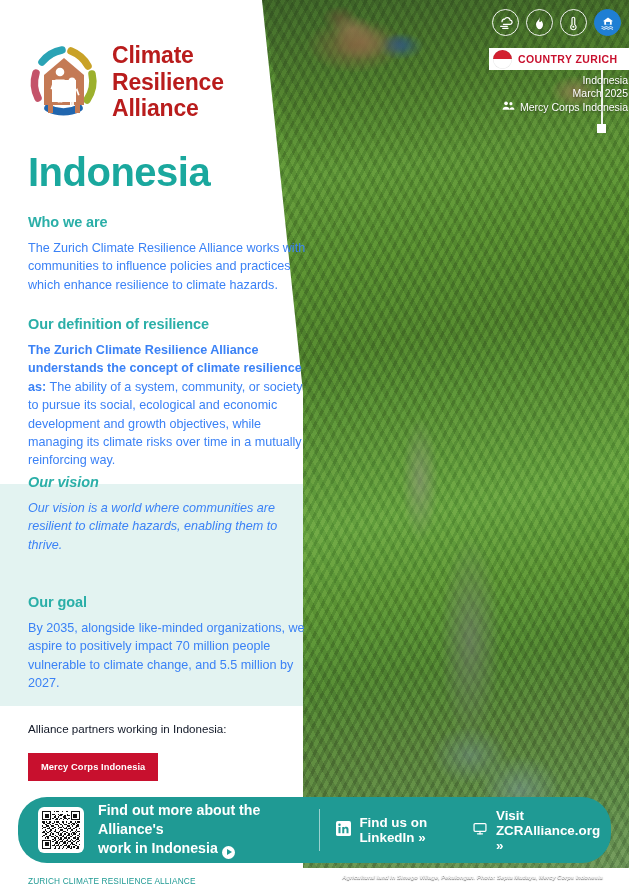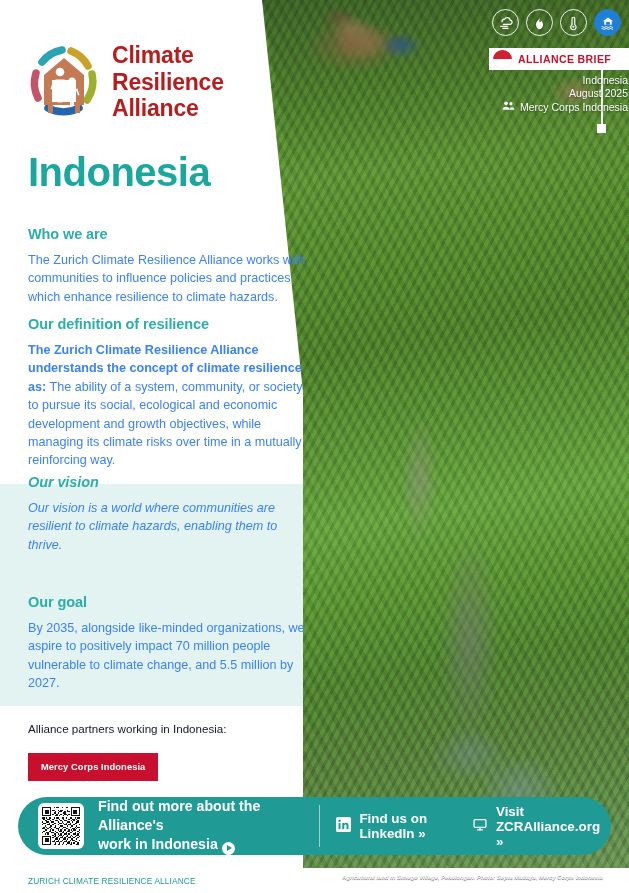--- a/index.html
+++ b/index.html
@@ -95,21 +95,21 @@
 
   
   .sec { position: absolute; left: 28px; width: 286px; }
   h2.h {
     color: #2bafa8; font-size: 14.5px; font-weight: bold; letter-spacing: -.1px;
     margin-bottom: 9px;
   }
   p.t { color: #3b82f6; font-size: 12.6px; line-height: 18.4px; }
   p.t b { font-weight: bold; }
 
-  #sec-who  { top: 214px; margin-top: 12px; }
+  #sec-who  { top: 214px; }
   #sec-def  { top: 316px; }
 
   
   .mint {
     position: absolute; left: 0; top: 484px; width: 303px; height: 222px;
     background: #e3f3f1;
   }
   #sec-vision { top: 474px; font-style: italic; }
   #sec-goal   { top: 594px; }
 
@@ -118,21 +118,21 @@
   .partners-label { color: #111827; font-size: 11.6px; margin-bottom: 18px; }
   .partner-logo {
     display: inline-flex; align-items: center; justify-content: center;
     background: #c8102e; color: #ffffff;
     font-size: 9.3px; font-weight: bold; letter-spacing: .1px;
     padding: 8px 13px; height: 28px;
   }
 
   
   .cta {
-    position: absolute; left: 18px; top: 797px; width: 593px; height: 58px;
+    position: absolute; left: 18px; top: 797px; width: 593px; height: 66px;
     background: #1f9a94; border-radius: 29px;
     display: flex; align-items: center;
   }
   .cta-left { display: flex; align-items: center; gap: 14px; padding-left: 20px; width: 364px; }
   .qr { width: 46px; height: 46px; background: #ffffff; border-radius: 6px; padding: 4px; flex: none; }
   .qr svg { display: block; }
   .cta-head { color: #ffffff; font-size: 14.2px; font-weight: bold; line-height: 19px; }
   .play {
     display: inline-flex; align-items: center; justify-content: center;
     width: 13px; height: 13px; border-radius: 50%; background: #ffffff;
@@ -193,27 +193,27 @@
       </svg>
     </div>
   </div>
 
   <div class="pin-line"></div>
   <div class="pin-dot"></div>
 
   <div class="badge-wrap">
     <div class="badge">
       <div class="flag"></div>
-      <div class="badge-text">ALLIANCE BRIEF</div>
+      <div class="badge-text">COUNTRY ZURICH</div>
     </div>
   </div>
 
   <div class="meta">
     <div>Indonesia</div>
-    <div>August 2025</div>
+    <div>March 2025</div>
     <div class="row-org">
       <span>
         <svg width="13" height="11" viewBox="0 0 24 20" fill="#fff">
           <circle cx="7.5" cy="6" r="3.4"></circle>
             <circle cx="16.5" cy="6.6" r="2.9"></circle>
           <path d="M1 18c0-3.6 2.9-5.6 6.5-5.6S14 14.4 14 18z"></path>
           <path d="M13.6 18c0-3 2.2-4.8 5-4.8s4.4 1.8 4.4 4.8z"></path>
         </svg>
       </span>
       <span>Mercy Corps Indonesia</span>

